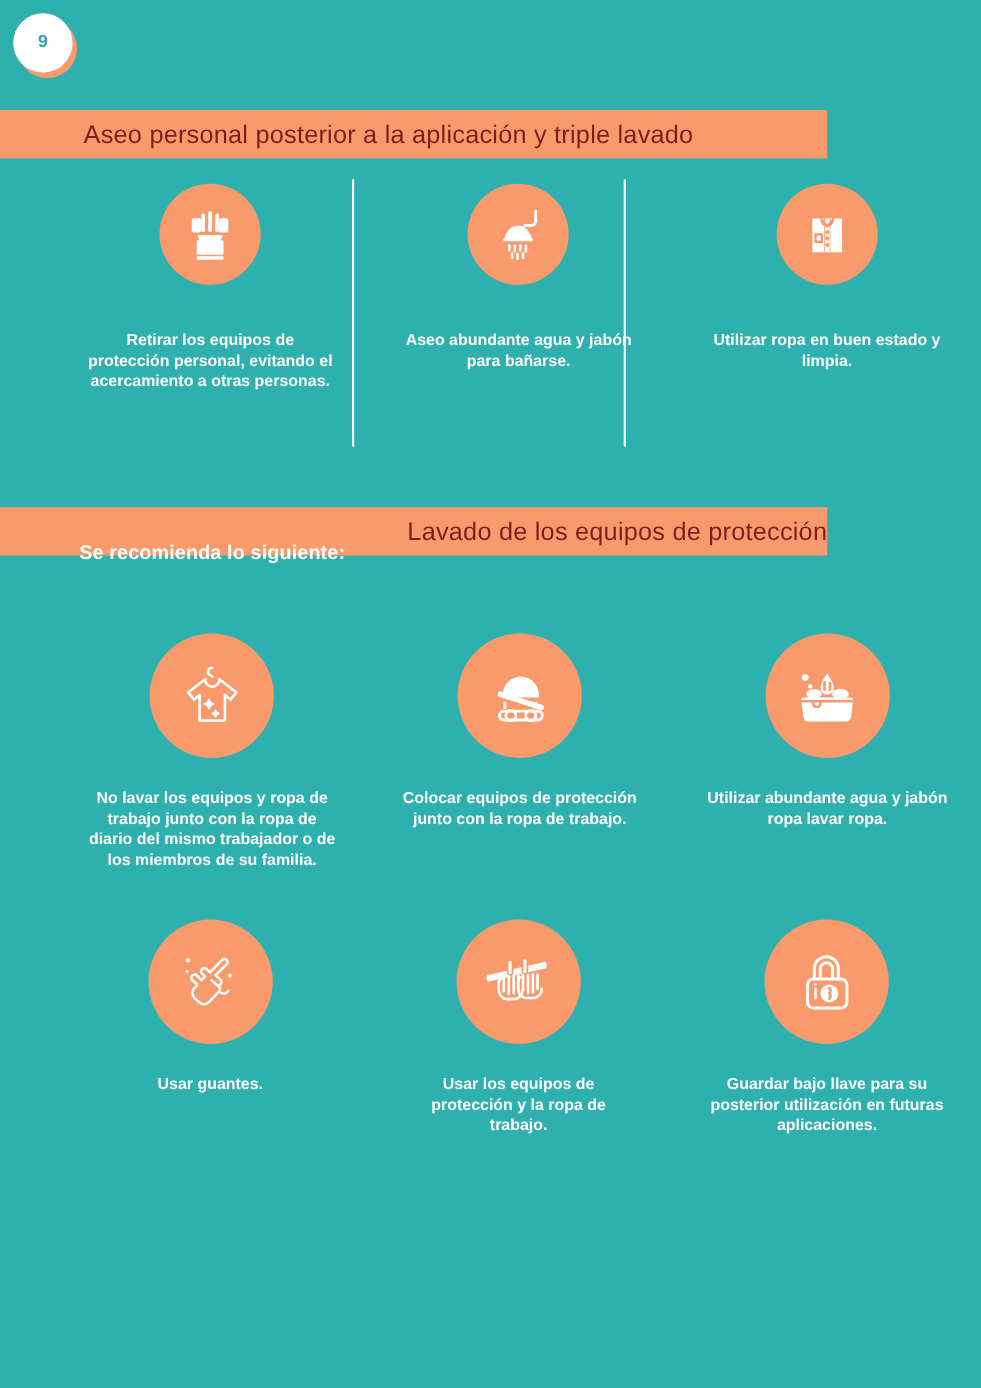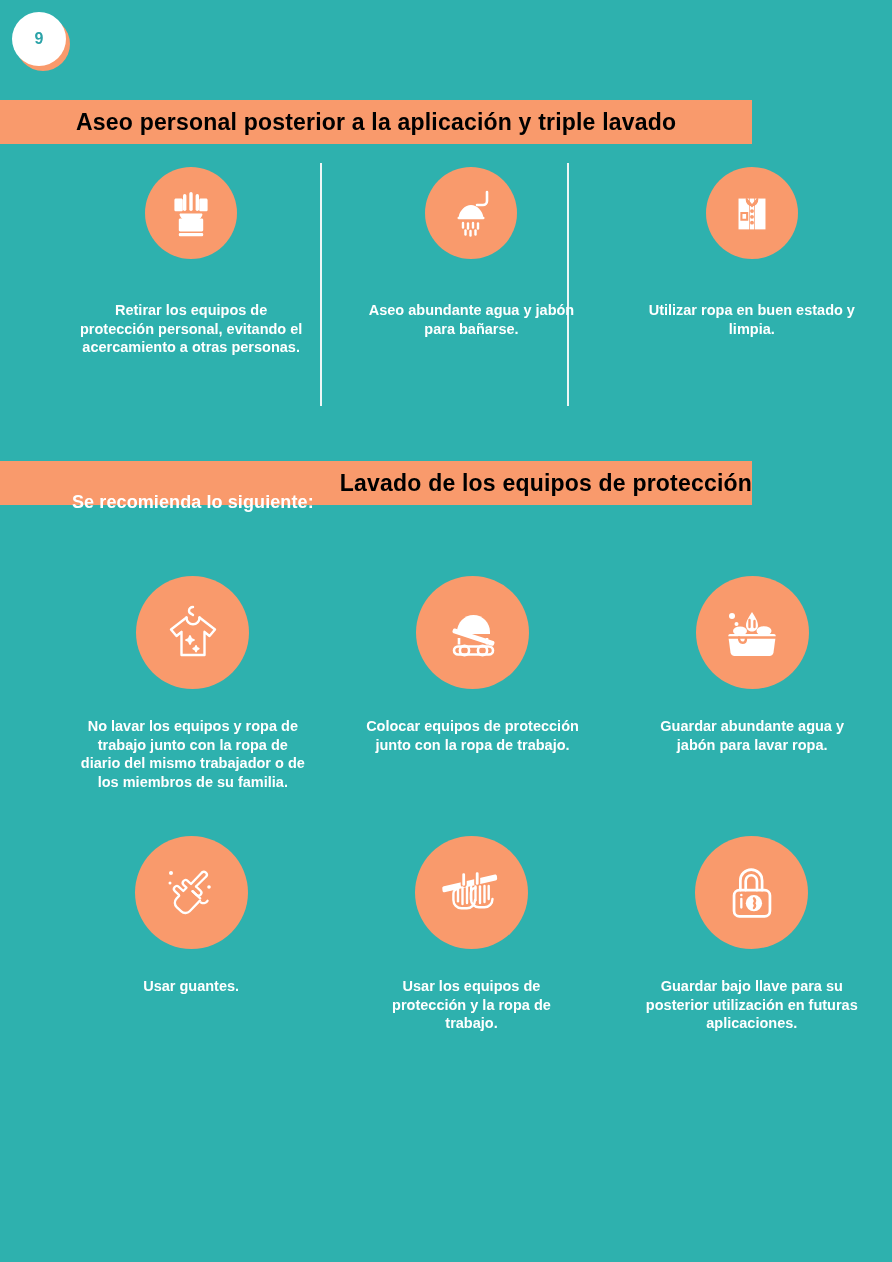--- a/index.html
+++ b/index.html
@@ -55,23 +55,23 @@
   .section-bar {
     position: absolute;
     left: 0;
     width: 752px;
     height: 44px;
     background: #f99a6c;
     display: flex;
     align-items: center;
   }
   .section-bar .bar-title {
-    color: #000000;
+    color: #7f1d1d;
     font-size: 23px;
-    font-weight: bold;
+    font-weight: normal;
     letter-spacing: 0.2px;
     padding-left: 76px;
   }
 
   #bar-1 { top: 100px; }
   #bar-2 { top: 461px; justify-content: flex-end; }
 
   .section-subtitle {
     position: absolute;
     left: 72px;
@@ -300,21 +300,21 @@
           </g>
           <g stroke="#f99a6c" stroke-width="2.4" fill="none" stroke-linecap="round">
             <path d="M30.5 20v7"></path>
             <path d="M35.5 21v6"></path>
             <path d="M9.5 37.5h47"></path>
             <path d="M20 37.5c0 3.5 1.6 5.2 3.6 5.2s3.4-1.7 3.4-4.3"></path>
           </g>
         </svg>
       </span>
     </div>
-    <div class="caption">Guardar abundante agua y jabón para lavar ropa.</div>
+    <div class="caption">Utilizar abundante agua y jabón ropa lavar ropa.</div>
   </div>
 
 </div>
 
 <div class="row" id="row-3">
 
   <div class="cell">
     <div class="circle">
       <span>
         <svg width="66" height="66" viewBox="0 0 66 66" fill="none" stroke="#ffffff" stroke-width="2.3" stroke-linecap="round" stroke-linejoin="round">

